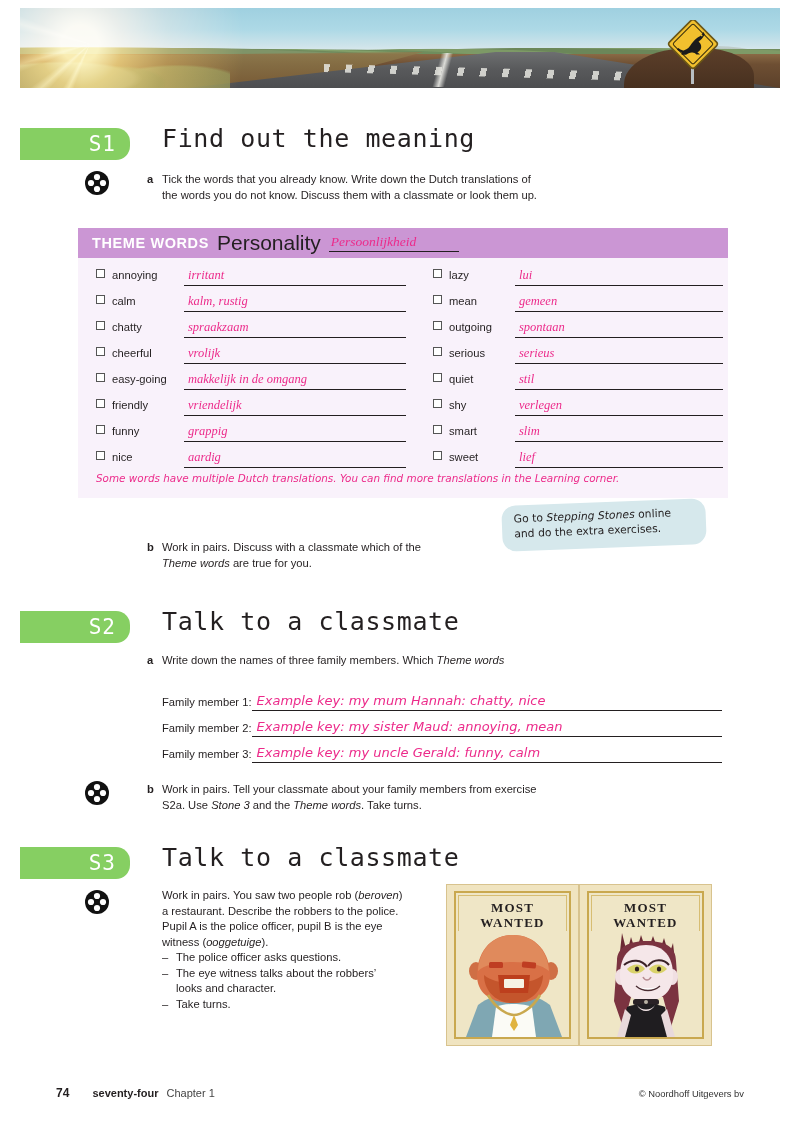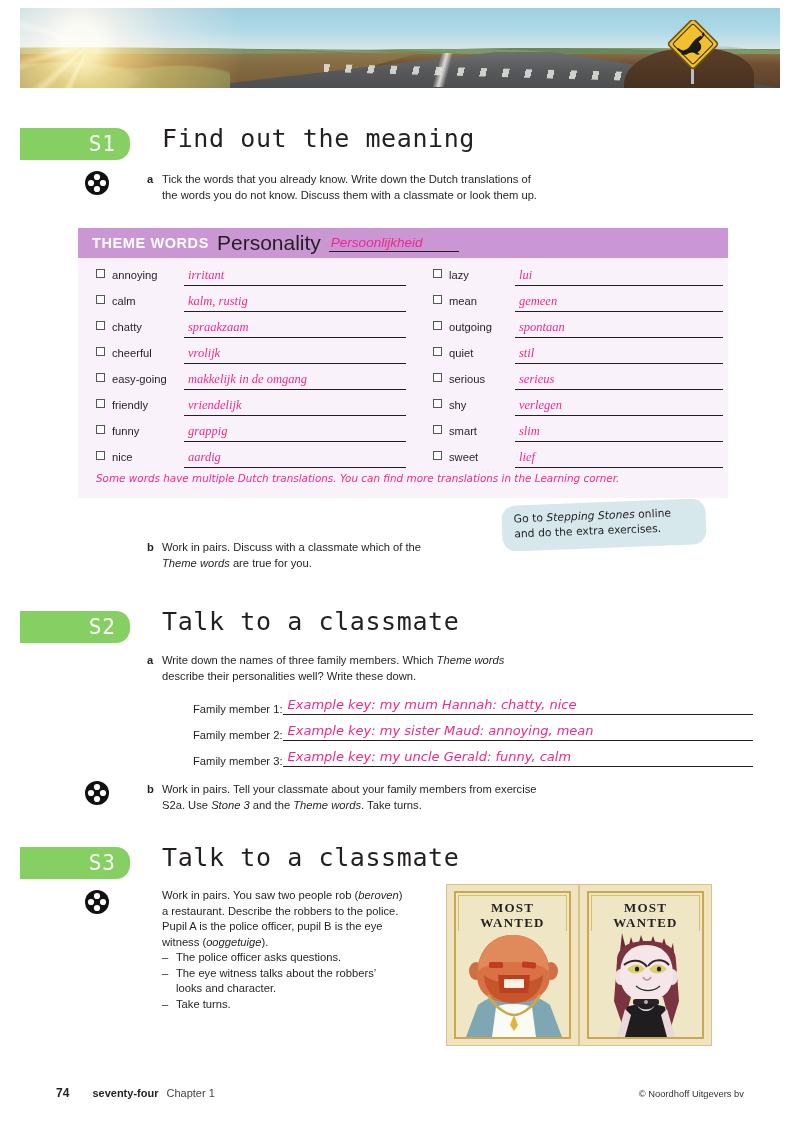--- a/index.html
+++ b/index.html
@@ -143,21 +143,21 @@
   .tw-head .kicker {
     color: #ffffff; font-weight: bold; font-size: 14.5px; letter-spacing: .6px;
   }
   .tw-head .topic {
     color: #231f20; font-size: 21px; margin-left: 8px;
   }
   .tw-head .hw-topic {
     margin-left: 8px; min-width: 130px;
     border-bottom: 1.6px solid #231f20;
     color: #ec2a8a; font-style: italic; font-size: 13.5px;
-    font-family: Liberation Sans, sans-serif;
+    font-family: Liberation Serif, serif;
     padding: 0 6px 1px 2px;
   }
   .tw-cols {
     position: relative; padding: 11px 0 0 0;
   }
   .tw-col { position: absolute; top: 10px; }
   .tw-col.left { left: 18px; width: 310px; }
   .tw-col.right { left: 355px; width: 290px; }
   .tw-row {
     display: flex; align-items: baseline;
@@ -191,21 +191,21 @@
     background: #d6e8ec;
     border-radius: 14px;
     transform: rotate(-2.2deg);
     padding: 6px 10px 0 12px;
     font-size: 10.8px; line-height: 15px;
     color: #231f20;
     font-family: "DejaVu Sans", sans-serif;
   }
 
   
-  .fm-row { position: absolute; height: 26px; white-space: nowrap; display: flex; align-items: flex-end; margin-left: 31px; }
+  .fm-row { position: absolute; height: 26px; white-space: nowrap; display: flex; align-items: center; }
   .fm-row .fm-lbl { font-size: 11.2px; color: #231f20; flex: 0 0 auto; }
   .fm-row .fm-line {
     flex: 1 1 auto;
     border-bottom: 1.4px solid #231f20;
     color: #ec2a8a; font-style: italic; font-size: 13px;
     padding: 0 0 2px 5px;
     font-family: "DejaVu Sans", sans-serif;
   }
 
   
@@ -355,27 +355,27 @@
         <span class="en">mean</span>
         <span class="nl">gemeen</span>
       </div>
       <div class="tw-row">
         <span class="cbox"></span>
         <span class="en">outgoing</span>
         <span class="nl">spontaan</span>
       </div>
       <div class="tw-row">
         <span class="cbox"></span>
+        <span class="en">serious</span>
+        <span class="nl">serieus</span>
+      </div>
+      <div class="tw-row">
+        <span class="cbox"></span>
         <span class="en">quiet</span>
         <span class="nl">stil</span>
-      </div>
-      <div class="tw-row">
-        <span class="cbox"></span>
-        <span class="en">serious</span>
-        <span class="nl">serieus</span>
       </div>
       <div class="tw-row">
         <span class="cbox"></span>
         <span class="en">shy</span>
         <span class="nl">verlegen</span>
       </div>
       <div class="tw-row">
         <span class="cbox"></span>
         <span class="en">smart</span>
         <span class="nl">slim</span>
@@ -404,21 +404,20 @@
 </div>
 
 <div class="sec" style="top:611px">
   <div class="tab">S2</div>
   <div class="sec-title">Talk to a classmate</div>
 </div>
 
 <div class="ex" style="left:162px; top:653px; width:460px">
   <span class="lbl">a</span>
   <div><span>Write down the names of three family members. Which </span><span class="it">Theme words</span></div>
-  <div>describe their personalities well? Write these down.</div>
 </div>
 
 <div class="fm-row" style="left:162px; top:689px; width:560px">
   <span class="fm-lbl">Family member 1:</span>
   <span class="fm-line">Example key: my mum Hannah: chatty, nice</span>
 </div>
 <div class="fm-row" style="left:162px; top:715px; width:560px">
   <span class="fm-lbl">Family member 2:</span>
   <span class="fm-line">Example key: my sister Maud: annoying, mean</span>
 </div>

